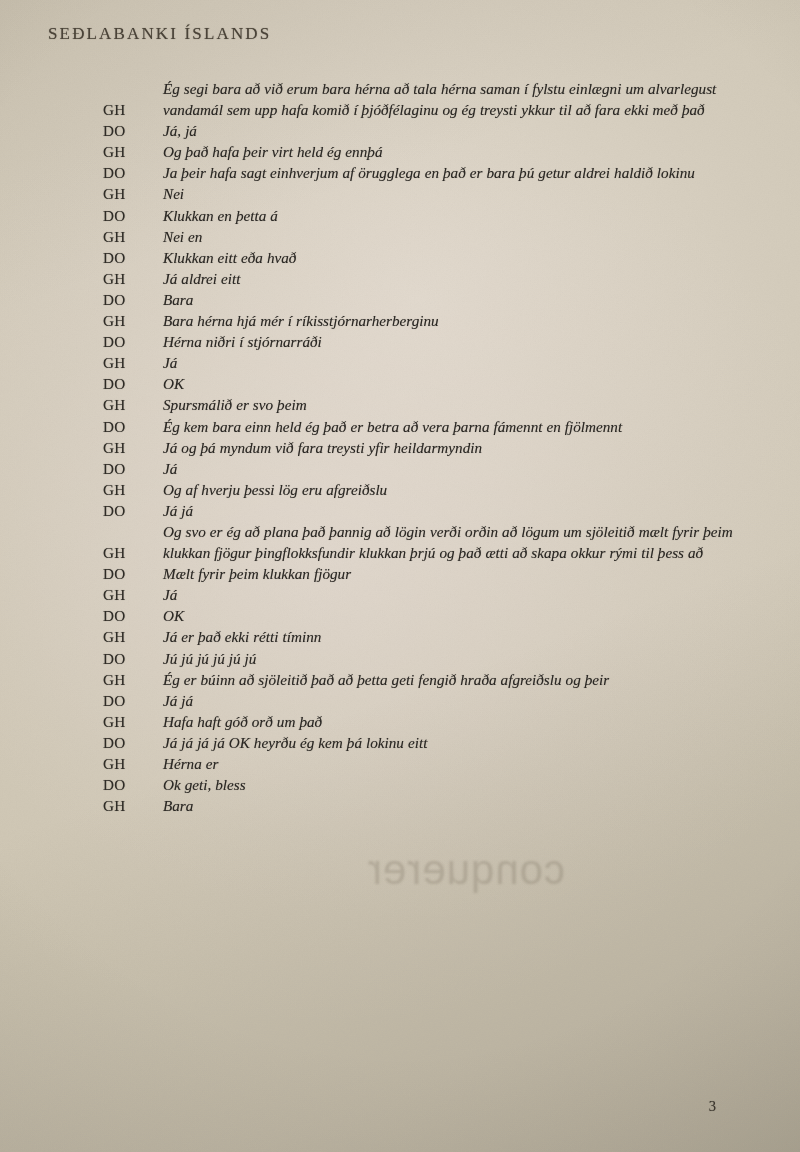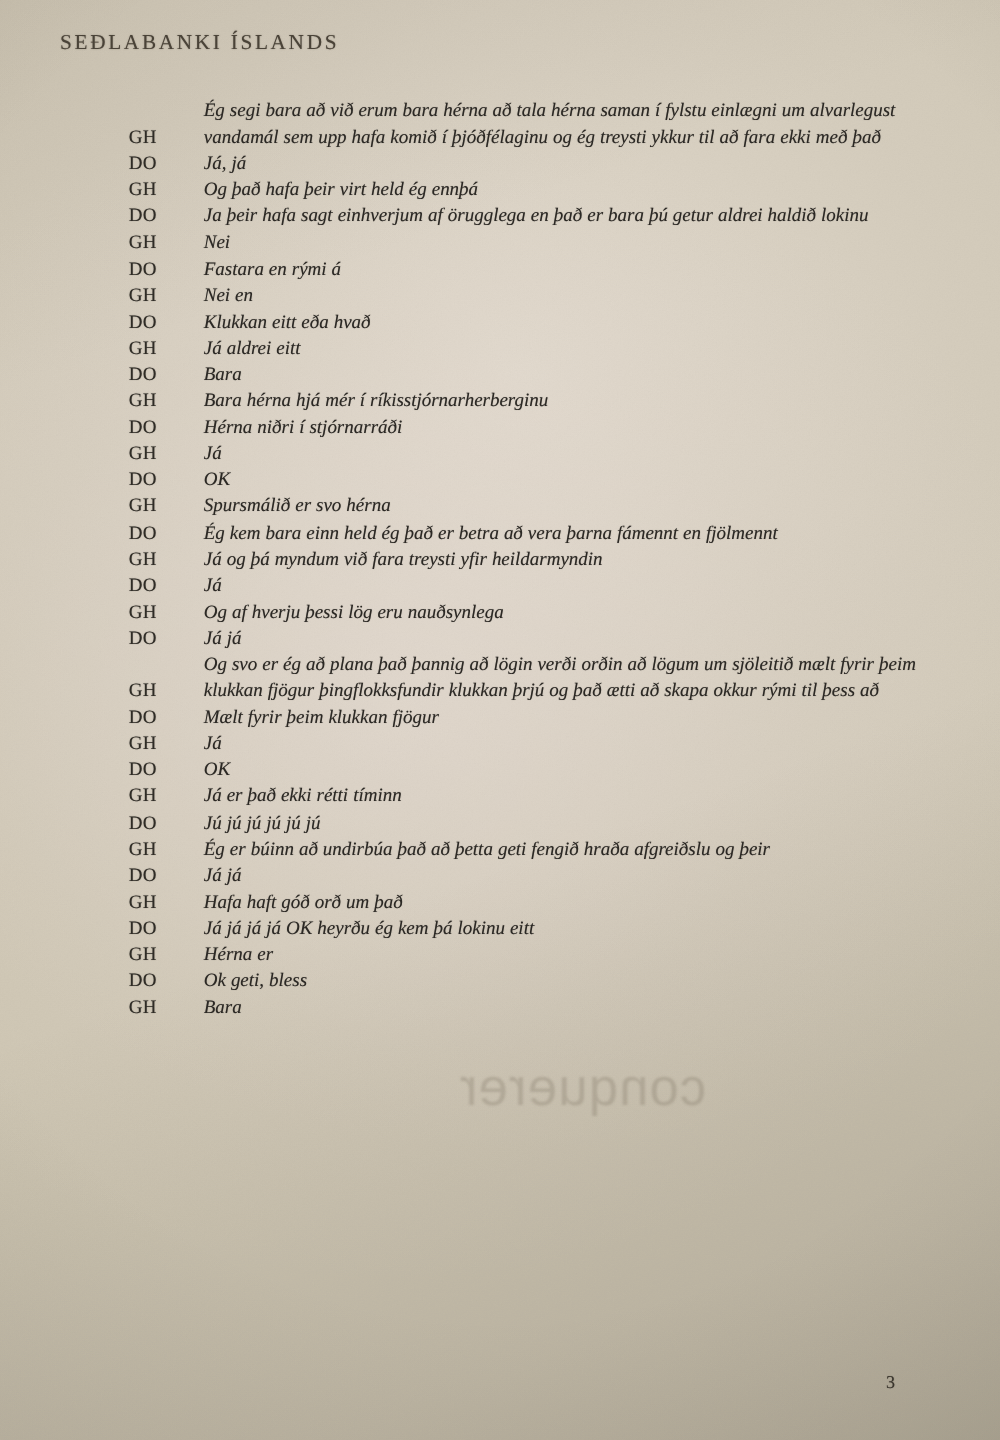--- a/index.html
+++ b/index.html
@@ -184,21 +184,21 @@
       <div class="turn">
         <div class="speaker">DO</div>
         <div class="utterance">Ja þeir hafa sagt einhverjum af örugglega en það er bara þú getur aldrei haldið lokinu</div>
       </div>
       <div class="turn">
         <div class="speaker">GH</div>
         <div class="utterance">Nei</div>
       </div>
       <div class="turn">
         <div class="speaker">DO</div>
-        <div class="utterance">Fastara en rými á</div>
+        <div class="utterance">Klukkan en þetta á</div>
       </div>
       <div class="turn">
         <div class="speaker">GH</div>
         <div class="utterance">Nei en</div>
       </div>
       <div class="turn">
         <div class="speaker">DO</div>
         <div class="utterance">Klukkan eitt eða hvað</div>
       </div>
       <div class="turn">
@@ -220,37 +220,37 @@
       <div class="turn">
         <div class="speaker">GH</div>
         <div class="utterance">Já</div>
       </div>
       <div class="turn">
         <div class="speaker">DO</div>
         <div class="utterance">OK</div>
       </div>
       <div class="turn">
         <div class="speaker">GH</div>
-        <div class="utterance">Spursmálið er svo hérna</div>
+        <div class="utterance">Spursmálið er svo þeim</div>
       </div>
       <div class="turn">
         <div class="speaker">DO</div>
         <div class="utterance">Ég kem bara einn held ég það er betra að vera þarna fámennt en fjölmennt</div>
       </div>
       <div class="turn">
         <div class="speaker">GH</div>
         <div class="utterance">Já og þá myndum við fara treysti yfir heildarmyndin</div>
       </div>
       <div class="turn">
         <div class="speaker">DO</div>
         <div class="utterance">Já</div>
       </div>
       <div class="turn">
         <div class="speaker">GH</div>
-        <div class="utterance">Og af hverju þessi lög eru nauðsynlega</div>
+        <div class="utterance">Og af hverju þessi lög eru afgreiðslu</div>
       </div>
       <div class="turn">
         <div class="speaker">DO</div>
         <div class="utterance">Já já</div>
       </div>
       <div class="turn">
         <div class="speaker">GH</div>
         <div class="utterance">Og svo er ég að plana það þannig að lögin verði orðin að lögum um sjöleitið mælt fyrir þeim klukkan fjögur þingflokksfundir klukkan þrjú og það ætti að skapa okkur rými til þess að</div>
       </div>
       <div class="turn">
@@ -268,21 +268,21 @@
       <div class="turn">
         <div class="speaker">GH</div>
         <div class="utterance">Já er það ekki rétti tíminn</div>
       </div>
       <div class="turn">
         <div class="speaker">DO</div>
         <div class="utterance">Jú jú jú jú jú jú</div>
       </div>
       <div class="turn">
         <div class="speaker">GH</div>
-        <div class="utterance">Ég er búinn að undirbúa það að þetta geti fengið hraða afgreiðslu og þeir</div>
+        <div class="utterance">Ég er búinn að sjöleitið það að þetta geti fengið hraða afgreiðslu og þeir</div>
       </div>
       <div class="turn">
         <div class="speaker">DO</div>
         <div class="utterance">Já já</div>
       </div>
       <div class="turn">
         <div class="speaker">GH</div>
         <div class="utterance">Hafa haft góð orð um það</div>
       </div>
       <div class="turn">

